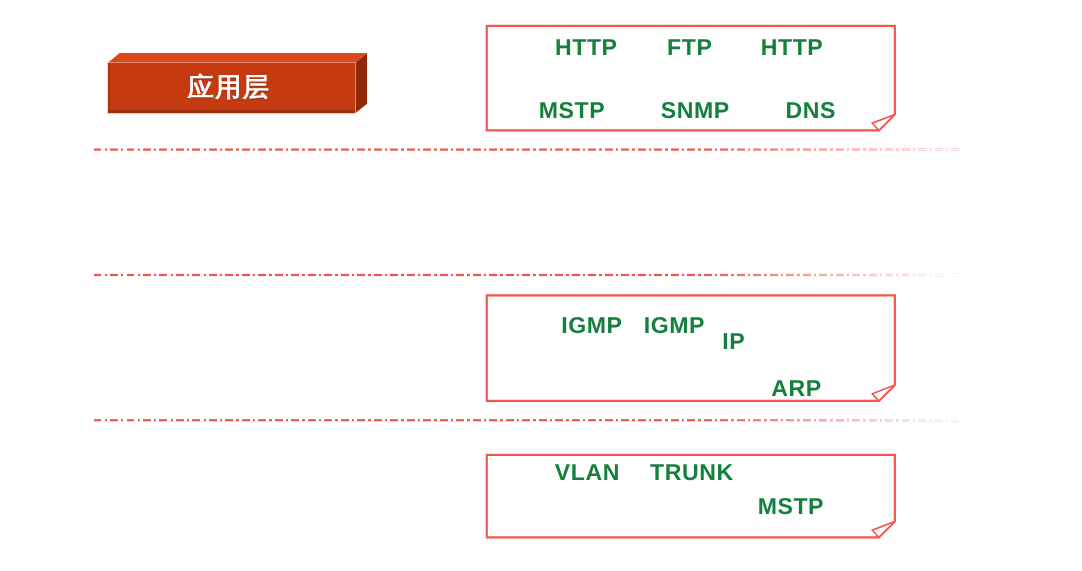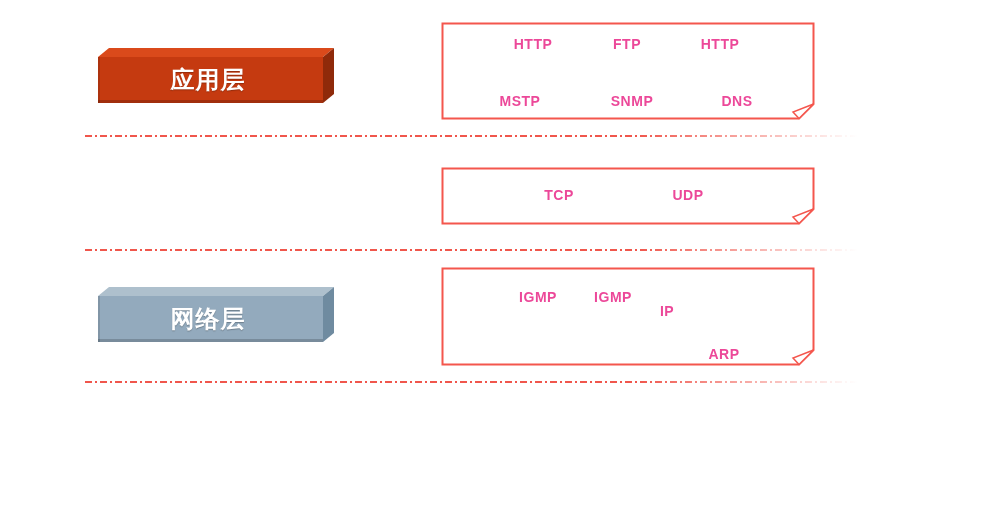--- a/index.html
+++ b/index.html
@@ -41,21 +41,21 @@
   .l-link .front{background:#7B4163;} .l-link .top-face{background:#945478;} .l-link .side-face{background:#572E45;}
 
   
   .proto-box{
     position:absolute;left:441px;width:374px;
   }
   .proto-box svg{position:absolute;left:0;top:0;}
   .proto{
     position:absolute;
     transform:translate(-50%,-50%);
-    font-size:14px;font-weight:bold;color:#ec4899;
+    font-size:21px;font-weight:bold;color:#15803d;
     white-space:nowrap;letter-spacing:.5px;padding-left:24px;
   }
 
   
   .divider{
     position:absolute;left:85px;width:788px;height:2px;
     background:repeating-linear-gradient(90deg,
       #F0564C 0px,#F0564C 7px,
       rgba(255,255,255,0) 7px,rgba(255,255,255,0) 10px,
       #F0564C 10px,#F0564C 12px,
@@ -87,46 +87,41 @@
     <span class="proto" style="left:174px;top:22px">FTP</span>
     <span class="proto" style="left:267px;top:22px">HTTP</span>
     <span class="proto" style="left:67px;top:79px">MSTP</span>
     <span class="proto" style="left:179px;top:79px">SNMP</span>
     <span class="proto" style="left:284px;top:79px">DNS</span>
   </div>
 
   <div class="divider" style="top:135px"></div>
 
 
-  <div class="proto-box" style="top:167px;height:58px">
-    <svg width="374" height="58" viewBox="0 0 374 58">
-      <path d="M1.5 1.5 L372.5 1.5 L372.5 42 L358 56.5 L1.5 56.5 Z" fill="#ffffff" stroke="#F4564D" stroke-width="2"></path>
-      <path d="M372.5 42 L352 50 L358 56.5 Z" fill="#ffffff" stroke="#F4564D" stroke-width="1.5"></path>
-    </svg>
-    <span class="proto" style="left:106px;top:28px">TCP</span>
-    <span class="proto" style="left:235px;top:28px">UDP</span>
-  </div>
 
   <div class="divider" style="top:249px"></div>
 
-  <div class="label3d l-net" style="top:296px">
-    <i class="top-face"></i>
-    <i class="side-face"></i>
-    <i class="front"></i>
-    <span class="label-text">网络层</span>
-  </div>
 
   <div class="proto-box" style="top:267px;height:99px">
     <svg width="374" height="99" viewBox="0 0 374 99">
       <path d="M1.5 1.5 L372.5 1.5 L372.5 83 L358 97.5 L1.5 97.5 Z" fill="#ffffff" stroke="#F4564D" stroke-width="2"></path>
       <path d="M372.5 83 L352 91 L358 97.5 Z" fill="#ffffff" stroke="#F4564D" stroke-width="1.5"></path>
     </svg>
     <span class="proto" style="left:85px;top:30px">IGMP</span>
     <span class="proto" style="left:160px;top:30px">IGMP</span>
     <span class="proto" style="left:214px;top:44px">IP</span>
     <span class="proto" style="left:271px;top:87px">ARP</span>
   </div>
 
   <div class="divider" style="top:381px"></div>
 
 
+  <div class="proto-box" style="top:412px;height:78px">
+    <svg width="374" height="78" viewBox="0 0 374 78">
+      <path d="M1.5 1.5 L372.5 1.5 L372.5 62 L358 76.5 L1.5 76.5 Z" fill="#ffffff" stroke="#F4564D" stroke-width="2"></path>
+      <path d="M372.5 62 L352 70 L358 76.5 Z" fill="#ffffff" stroke="#F4564D" stroke-width="1.5"></path>
+    </svg>
+    <span class="proto" style="left:81px;top:18px">VLAN</span>
+    <span class="proto" style="left:176px;top:18px">TRUNK</span>
+    <span class="proto" style="left:266px;top:49px">MSTP</span>
+  </div>
 
 </div>
 
 </body></html>

